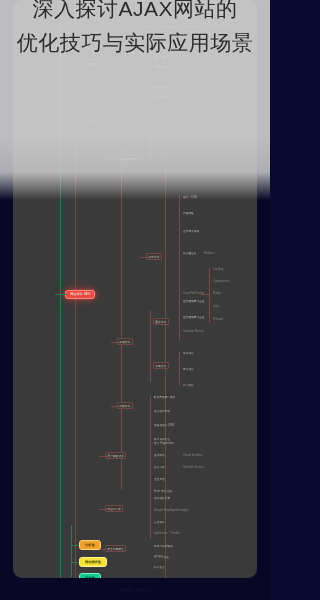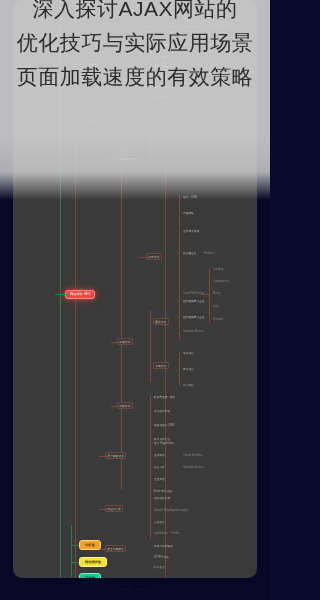--- a/index.html
+++ b/index.html
@@ -254,18 +254,17 @@
       <div class="lab dim" style="left:76px; top:120px;">版本管理</div>
       <div class="chip" style="left:70px; top:60px;">持续集成</div>
 
     </div>
   </div>
 
   <div id="overlay"></div>
   <div id="title">
     <div>深入探讨AJAX网站的</div>
     <div>优化技巧与实际应用场景</div>
-    <div>页面加载速度的有效策略</div>
   </div>
 
   <div id="caption">思维导图 · 网站优化</div>
 
 </div>
 
 </body></html>

